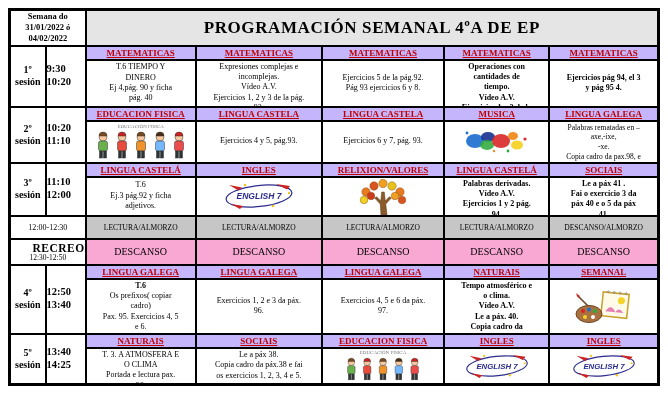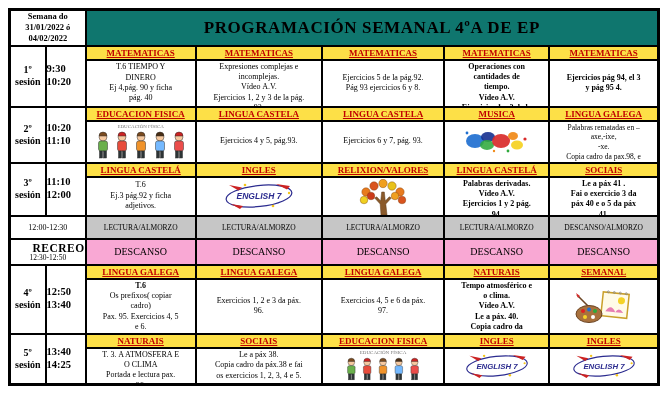--- a/index.html
+++ b/index.html
@@ -2,27 +2,27 @@
 <html><head>
 <meta charset="utf-8">
 <style>
   html,body{margin:0;padding:0;width:668px;height:402px;overflow:hidden;background:#fff;
     font-family:"Liberation Serif","DejaVu Serif",serif;color:#000;}
   .board{position:absolute;left:8px;top:8px;}
   table{border-collapse:collapse;table-layout:fixed;width:652px;}
   td{border:2px solid #000;padding:0;vertical-align:middle;text-align:center;overflow:hidden;}
   table{border:3px solid #000;}
   .weekcell{font-weight:bold;font-size:8.5px;line-height:1.3;white-space:pre-line;}
-  .titlecell{background:#0f766e;font-weight:bold;font-size:17px;letter-spacing:.6px;}
+  .titlecell{background:#e5e5e5;font-weight:bold;font-size:17px;letter-spacing:.6px;}
   .daycell{font-weight:bold;font-size:12px;height:17px;}
   .ses{font-weight:bold;font-size:10px;line-height:1.2;white-space:pre-line;}
   .time{font-weight:bold;font-size:10.5px;line-height:1.2;white-space:pre-line;text-align:right;padding-right:20px;}
   .cw{display:flex;flex-direction:column;}
   .h1{height:59px}.h2{height:54px}.h3{height:51px}.h4{height:67px}.h5{height:48px}
-  .subj{background:#fde047;color:#C00000;font-weight:bold;text-decoration:underline;
+  .subj{background:#c4b5fd;color:#C00000;font-weight:bold;text-decoration:underline;
     font-size:9px;line-height:12px;border-bottom:2px solid #000;flex:0 0 auto;}
   .bd{flex:1 1 auto;display:flex;align-items:center;justify-content:center;
     padding:1px 15px;font-size:8px;line-height:1.3;}
   .bd .txt{white-space:pre-line;}
   .bd.bold{font-weight:bold;}
   .lead{display:block;font-weight:bold;}
   .gray{background:#c6c6c6;font-size:7.5px;height:21px;}
   .gray2{background:#f9a8d4;font-size:10px;height:24px;}
   .btime{font-size:8px;}
   .recreo .big{font-size:11.5px;font-weight:bold;letter-spacing:.5px;line-height:12px;text-align:right;}

